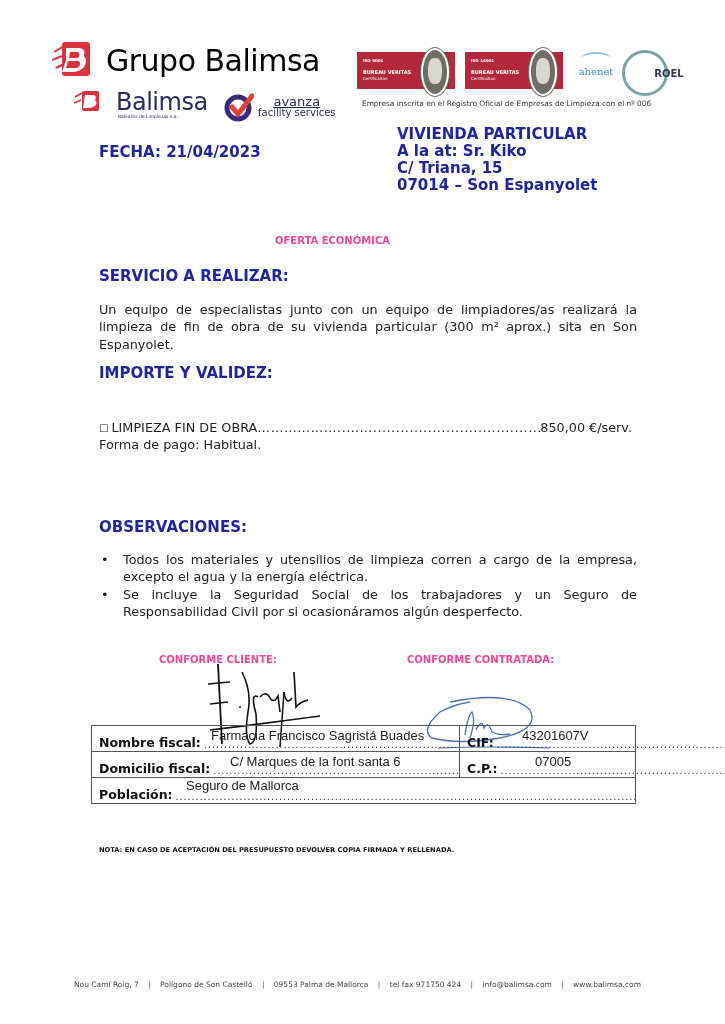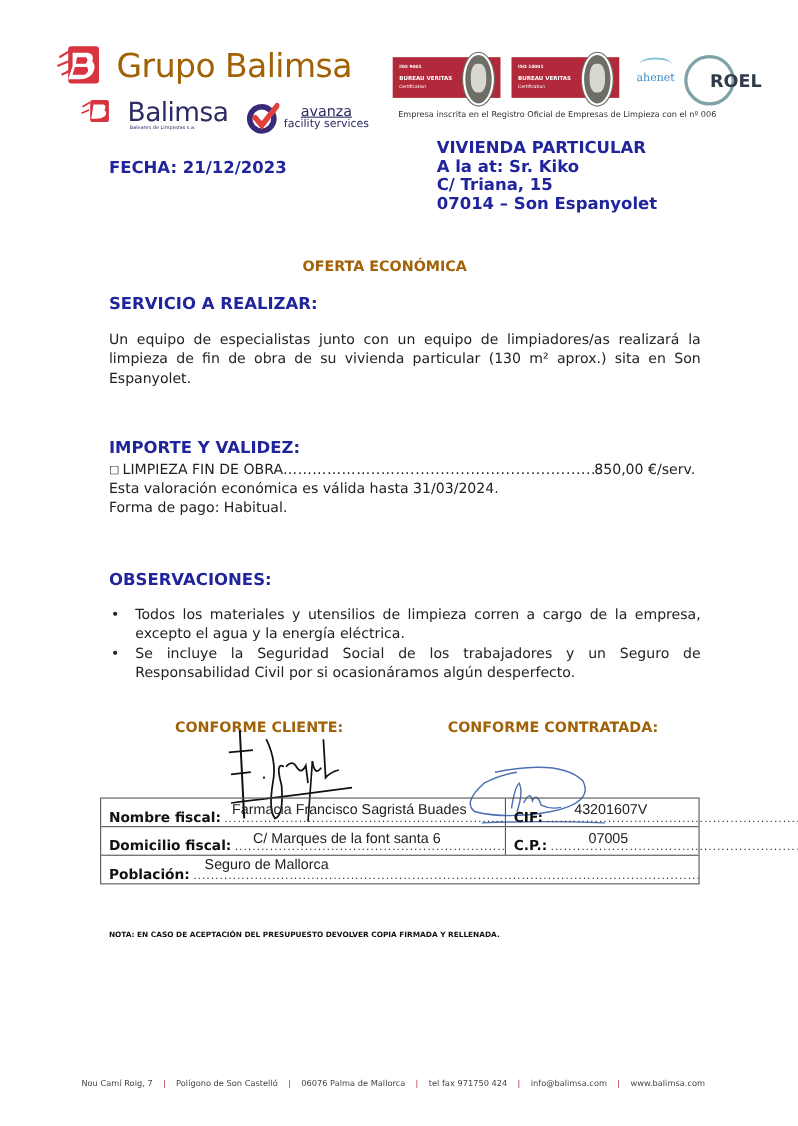--- a/index.html
+++ b/index.html
@@ -3,21 +3,21 @@
 <meta charset="utf-8">
 <style>
   html, body { margin:0; padding:0; background:#ffffff; }
   body { width:725px; height:1024px; position:relative; overflow:hidden;
          font-family:"DejaVu Sans", "Liberation Sans", sans-serif; color:#111; }
   .abs { position:absolute; }
 
   
   .grupo-logo { left:52px; top:40px; display:flex; align-items:center; }
   .b-mark { width:40px; height:40px; position:relative; }
-  .grupo-text { font-family:"DejaVu Sans", sans-serif; font-size:30px; color:#a16207;
+  .grupo-text { font-family:"DejaVu Sans", sans-serif; font-size:30px; color:#000000;
                 margin-left:14px; letter-spacing:-0.5px; }
   .balimsa-logo { left:74px; top:90px; display:flex; align-items:flex-start; }
   .balimsa-wrap { margin-left:16px; }
   .balimsa-text { font-size:24px; color:#2b2a62; line-height:24px; letter-spacing:-0.5px; }
   .balimsa-sub { font-size:4.5px; color:#2b2a62; margin-left:2px; }
   .avanza-logo { left:224px; top:92px; display:flex; align-items:center; }
   .avanza-text { margin-left:4px; line-height:11px; }
   .avanza-name { font-size:13px; color:#2b2a62; text-decoration:underline; text-align:center; }
   .avanza-sub { font-size:10px; color:#2b2a62; }
 
@@ -28,26 +28,26 @@
   .cert .seal { position:absolute; right:6px; top:-4px; width:24px; height:44px; border-radius:50%;
                 background:#6e6e66; border:2px solid #fff; box-shadow:0 0 0 1px #6e6e66; }
   .cert .seal::after { content:""; position:absolute; left:5px; top:8px; width:14px; height:26px;
                        border-radius:40%; background:#d8d8d0; }
   .ahenet { left:576px; top:52px; width:40px; height:46px; text-align:center; }
   .ahenet .arc { width:30px; height:12px; border-top:2px solid #8fc1e3; border-radius:50% 50% 0 0; margin:0 auto; }
   .ahenet .nm { font-family:"DejaVu Serif", serif; font-size:10px; color:#3b8cc7; }
   .ahenet .sm { font-size:3px; color:#6aa; line-height:4px; }
   .roel { left:622px; top:50px; width:40px; height:40px; border-radius:50%;
           border:3px solid #7fa2a8; display:flex; align-items:center; justify-content:center; }
-  .roel span { font-size:16px; font-weight:bold; color:#2f3b4a;padding-left:48px; }
+  .roel span { font-size:10px; font-weight:bold; color:#2f3b4a;padding-left:48px; }
   .registry { left:362px; top:99px; font-size:7.4px; color:#333; white-space:nowrap; }
 
   
   .blue { color:#21259c; font-weight:bold; font-size:15px; }
-  .red { color:#a16207; font-weight:bold; font-size:13px; }
+  .red { color:#ec4899; font-weight:bold; font-size:10px; }
   .ref-block { left:99px; top:144px; line-height:17px; }
   .addr-block { left:397px; top:126px; line-height:17px; }
 
   .offer-title { left:275px; top:235px; }
   .section-h { left:99px; }
   .body-text { font-size:12.8px; color:#222; line-height:17.3px; }
   .para { left:99px; top:301px; width:538px; text-align:justify; }
 
   .line-item { left:99px; top:419px; width:533px; display:flex; white-space:nowrap; overflow:hidden; }
   .line-item .dots { flex:1; overflow:hidden; letter-spacing:0.5px; }
@@ -133,43 +133,42 @@
   <div class="nm">ahenet</div>
   <div class="sm">&nbsp;</div>
 </div>
 <div class="abs roel">
   <span>ROEL</span>
 </div>
 
 <div class="abs registry">Empresa inscrita en el Registro Oficial de Empresas de Limpieza con el nº 006</div>
 
 <div class="abs ref-block blue">
-  <div>FECHA: 21/12/2023</div>
+  <div>FECHA: 21/04/2023</div>
 </div>
 <div class="abs addr-block blue">
   <div>VIVIENDA PARTICULAR</div>
   <div>A la at: Sr. Kiko</div>
   <div>C/ Triana, 15</div>
   <div>07014 – Son Espanyolet</div>
 </div>
 
 <div class="abs offer-title red">OFERTA ECONÓMICA</div>
 
 <div class="abs section-h blue" style="top:267px;">SERVICIO A REALIZAR:</div>
-<div class="abs para body-text">Un equipo de especialistas junto con un equipo de limpiadores/as realizará la limpieza de fin de obra de su vivienda particular (130 m² aprox.) sita en Son Espanyolet.</div>
-
-<div class="abs section-h blue" style="top:398px;">IMPORTE Y VALIDEZ:</div>
+<div class="abs para body-text">Un equipo de especialistas junto con un equipo de limpiadores/as realizará la limpieza de fin de obra de su vivienda particular (300 m² aprox.) sita en Son Espanyolet.</div>
+
+<div class="abs section-h blue" style="top:364px;">IMPORTE Y VALIDEZ:</div>
 <div class="abs line-item body-text">
   <span style="font-size:10px;margin-right:3px;">□</span>
   <span>LIMPIEZA FIN DE OBRA</span>
   <span class="dots">………………..……..............................................…….</span>
   <span>850,00 €/serv.</span>
 </div>
 <div class="abs importe-lines body-text">
-  <div>Esta valoración económica es válida hasta 31/03/2024.</div>
   <div>Forma de pago: Habitual.</div>
 </div>
 
 <div class="abs section-h blue" style="top:518px;">OBSERVACIONES:</div>
 <div class="abs obs-list body-text">
   <div class="obs-item">
     <span class="bul">•</span>
     <span>Todos los materiales y utensilios de limpieza corren a cargo de la empresa, excepto el agua y la energía eléctrica.</span>
   </div>
   <div class="obs-item">
@@ -230,20 +229,20 @@
     </div>
   </div>
 </div>
 <div class="abs note">NOTA: EN CASO DE ACEPTACIÓN DEL PRESUPUESTO DEVOLVER COPIA FIRMADA Y RELLENADA.</div>
 
 <div class="abs footer">
   <span>Nou Camí Roig, 7</span>
   <span class="sep">|</span>
   <span>Polígono de Son Castelló</span>
   <span class="sep">|</span>
-  <span>06076 Palma de Mallorca</span>
+  <span>09553 Palma de Mallorca</span>
   <span class="sep">|</span>
   <span>tel fax 971750 424</span>
   <span class="sep">|</span>
   <span>info@balimsa.com</span>
   <span class="sep">|</span>
   <span>www.balimsa.com</span>
 </div>
 
 </body></html>

